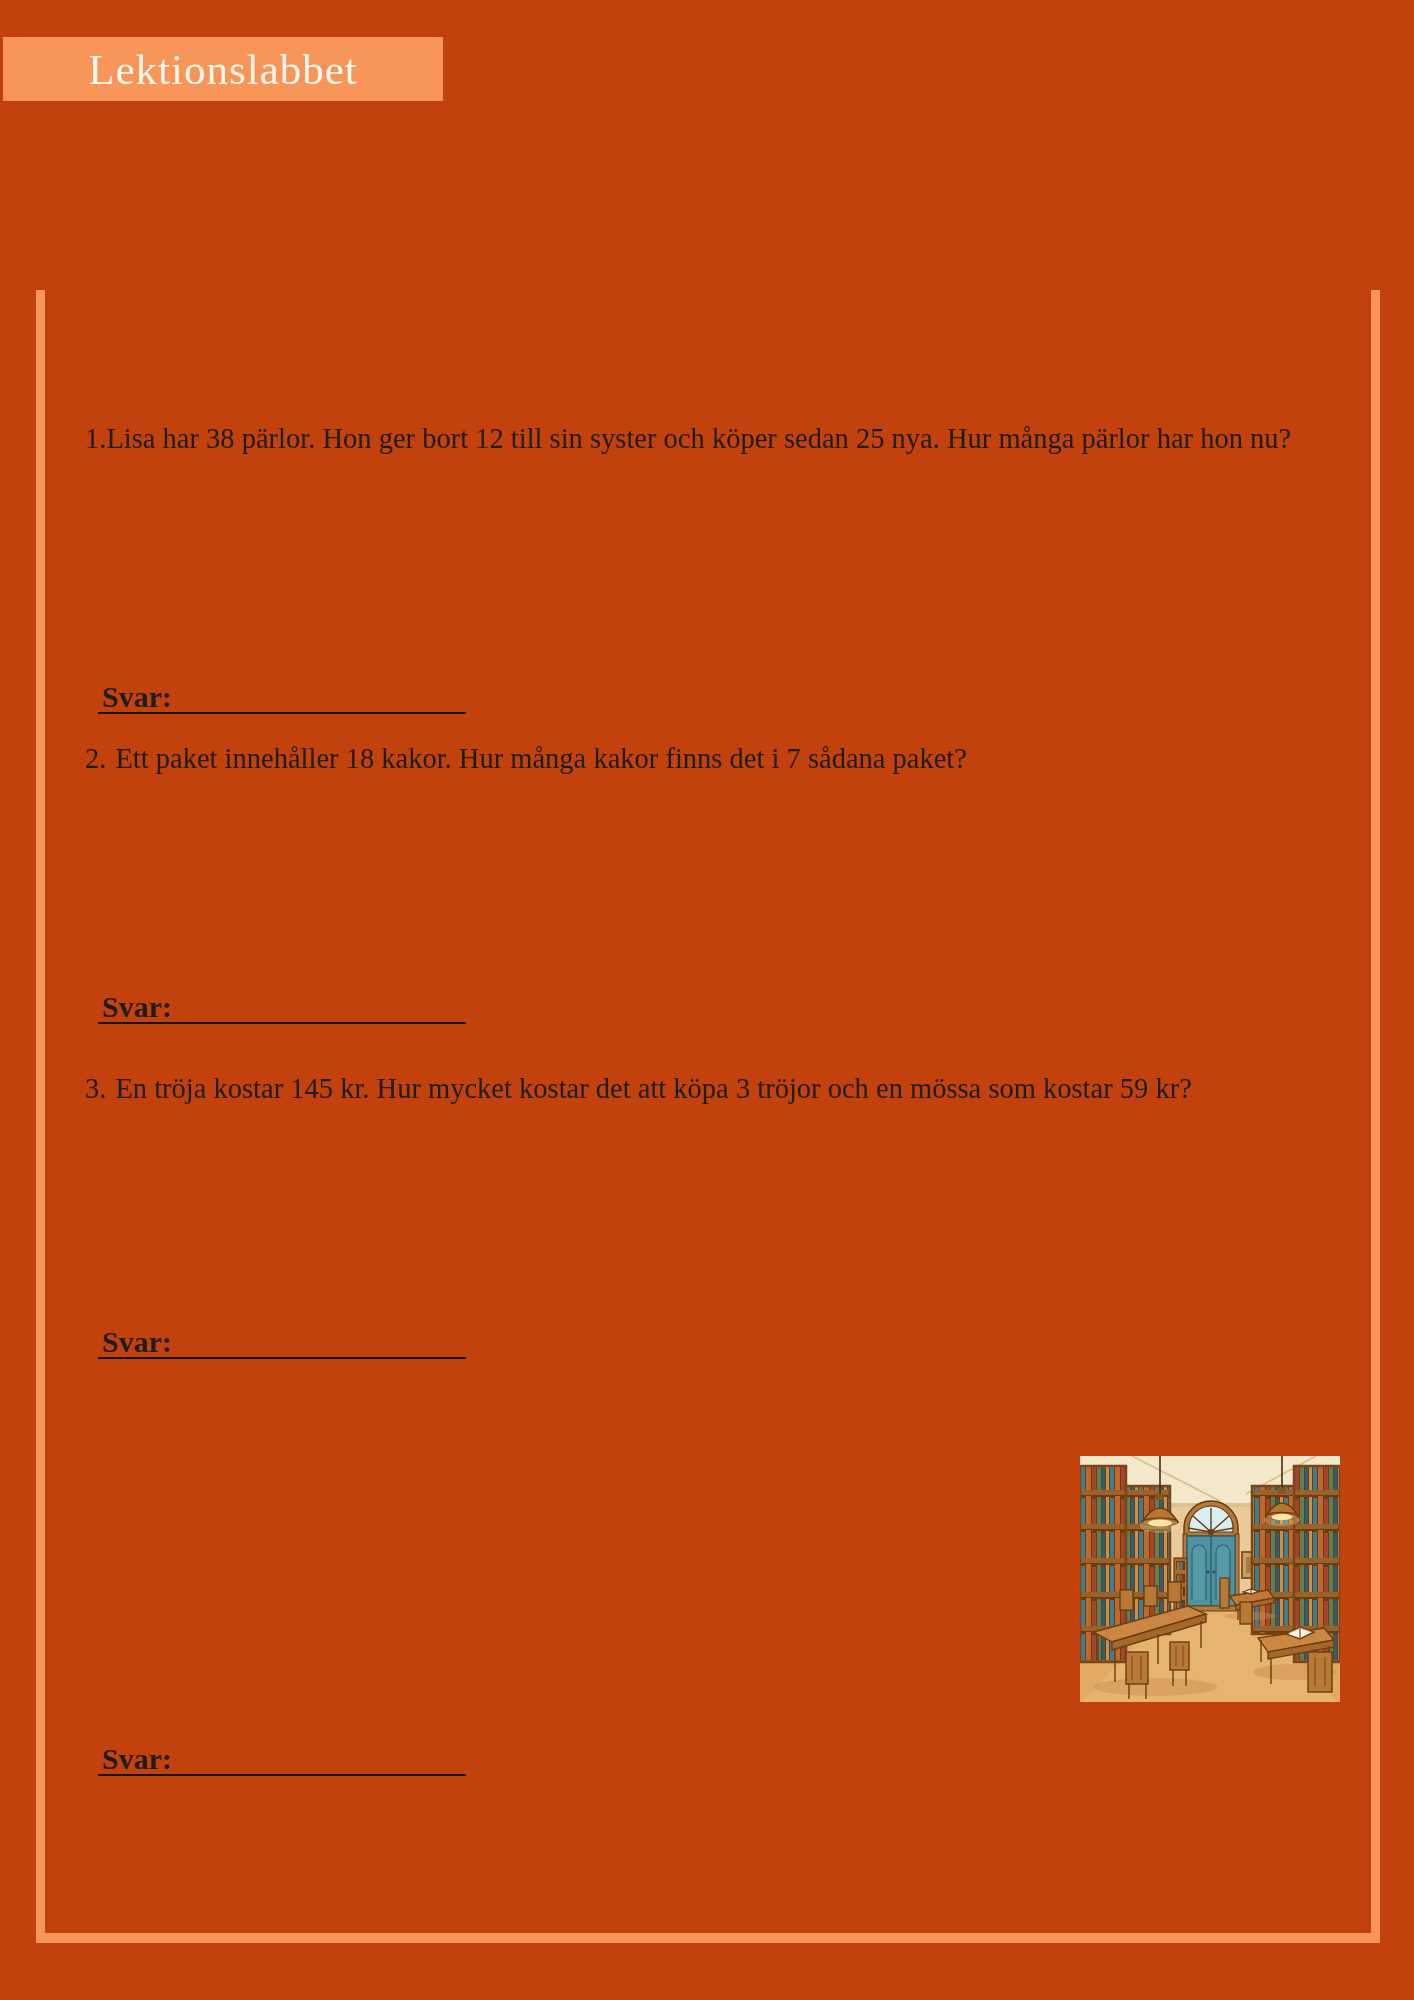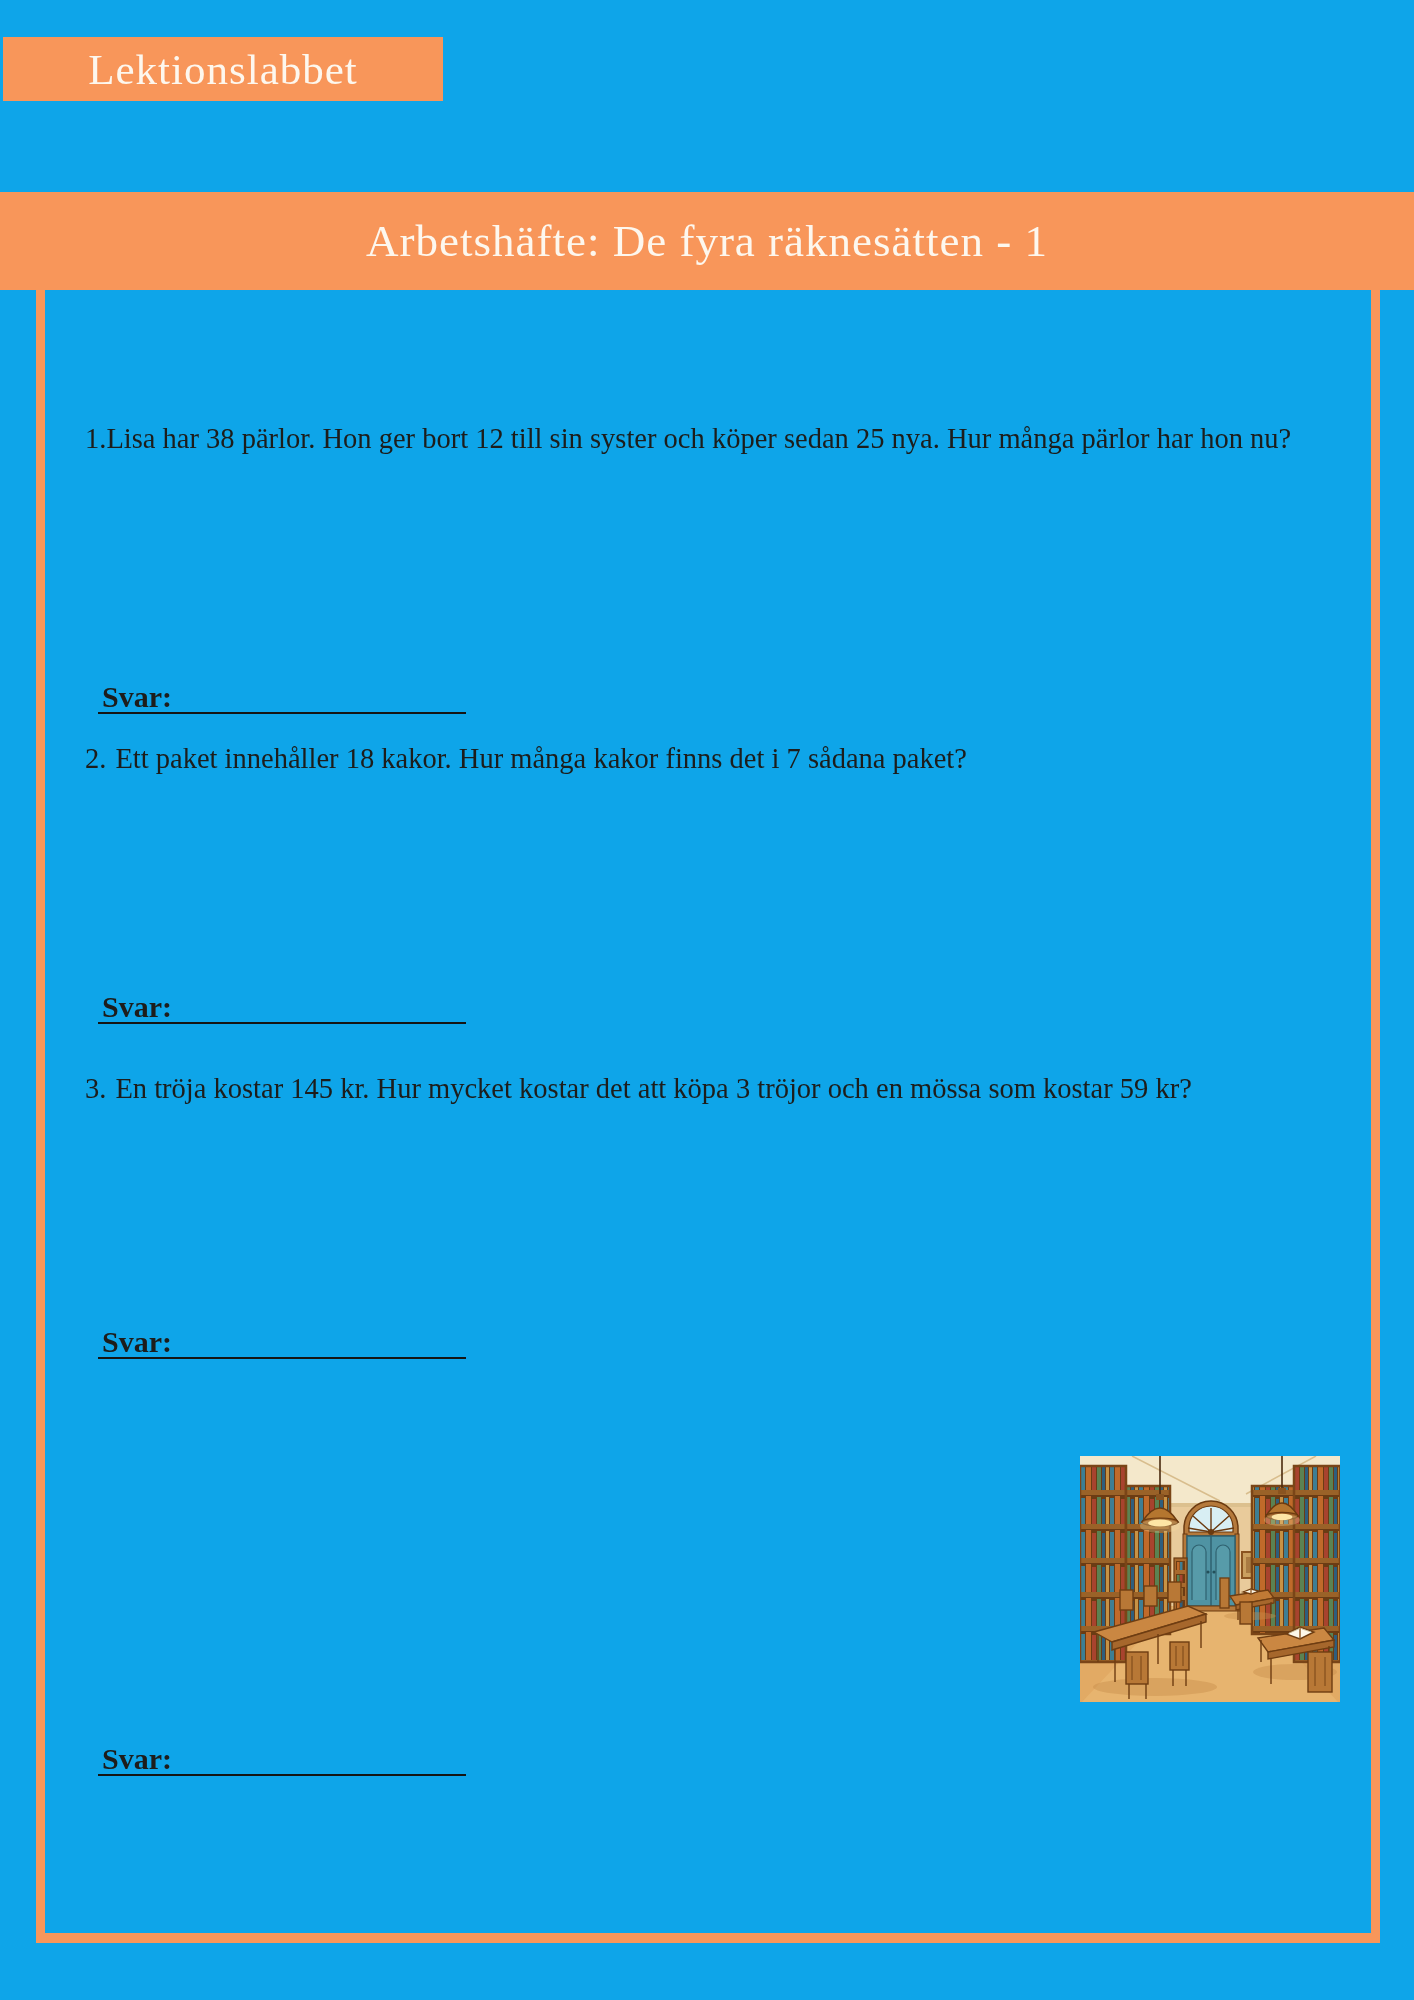--- a/index.html
+++ b/index.html
@@ -1,18 +1,18 @@
 <!DOCTYPE html>
 <html><head>
 <meta charset="utf-8">
 <style>
   * { margin:0; padding:0; box-sizing:border-box; }
   html,body { width:1414px; height:2000px; background:#ffffff; }
   body { font-family:"Liberation Serif","DejaVu Serif",serif; color:#1d1d1b; }
-  .page { position:relative; width:1414px; height:2000px; background:#0ea5e9; overflow:hidden; }
+  .page { position:relative; width:1414px; height:2000px; background:#c2410c; overflow:hidden; }
 
   .brand-banner {
     position:absolute; left:3px; top:37px; width:440px; height:64px;
     background:#f8965a; display:flex; align-items:center; justify-content:center;
   }
   .brand-banner .brand-name {
     color:#fdf7ee; font-size:43px; line-height:1; letter-spacing:1px;
   }
 
   .title-bar {
@@ -63,23 +63,20 @@
 </style>
 </head>
 <body>
 
 <div class="page">
 
   <div class="brand-banner">
     <span class="brand-name">Lektionslabbet</span>
   </div>
 
-  <div class="title-bar">
-    <span class="title-text">Arbetshäfte: De fyra räknesätten - 1</span>
-  </div>
 
   <div class="content-frame"></div>
 
 
   <div class="question hang q1"><span class="qnum">1.</span><span>Lisa har 38 pärlor. Hon ger bort 12 till sin syster och köper sedan 25 nya. Hur många pärlor har hon nu?</span></div>
 
   <div class="answer-line a1">
     <span class="svar-label">Svar:</span>
   </div>
 

